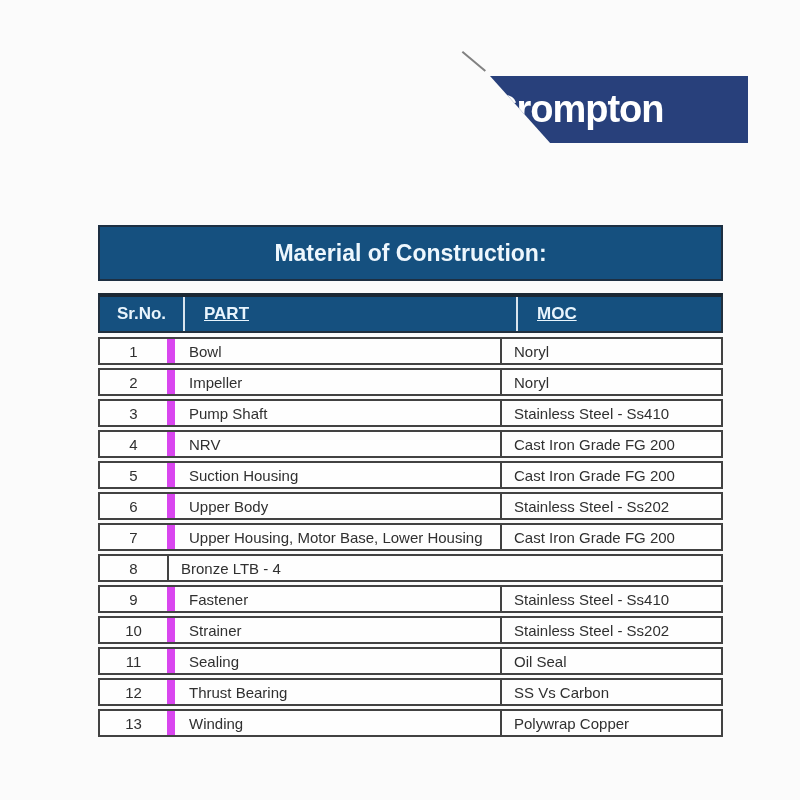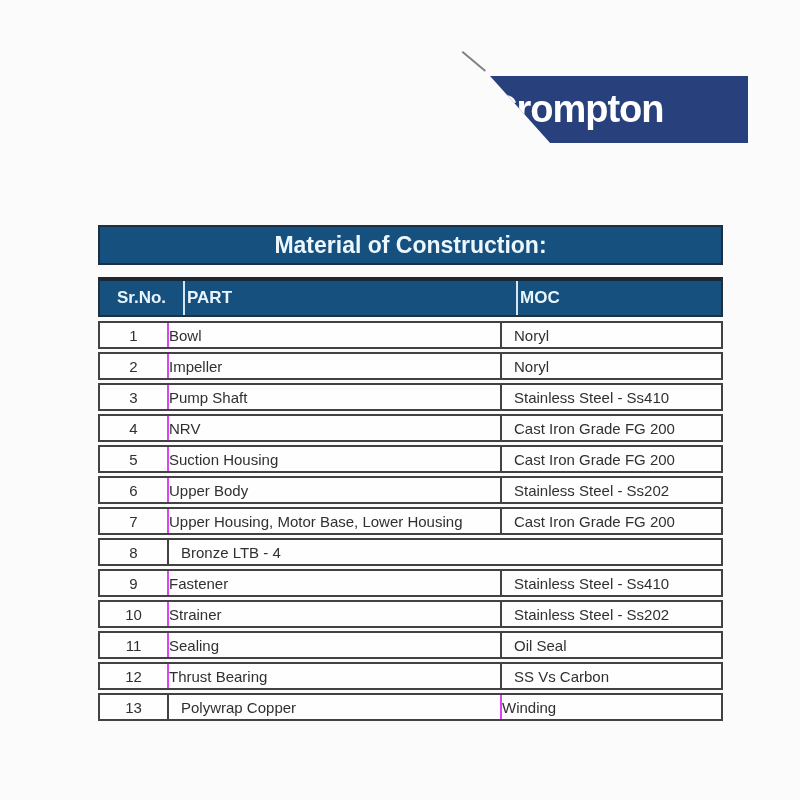--- a/index.html
+++ b/index.html
@@ -23,56 +23,56 @@
   }
   .logo .brand{
     color:#ffffff;font-size:38px;font-weight:bold;letter-spacing:-1px;
     padding-right:14px;line-height:67px;
   }
 
   
   .content{position:absolute;left:98px;top:225px;width:625px;}
 
   .title-bar{
-    height:40px;box-sizing:border-box;
+    height:56px;box-sizing:border-box;
     background:#15507f;border:2px solid #1d2f42;
     display:flex;align-items:center;justify-content:center;
     margin-bottom:12px;
   }
   .title-bar span{
     color:#eef7fd;font-size:23px;font-weight:bold;
   }
 
   .thead{
     height:40px;box-sizing:border-box;
     background:#15507f;
     border:2px solid #22303e;border-top:4px solid #1c2834;
     display:grid;grid-template-columns:67px 333px 1fr;
     margin-bottom:4px;
   }
   .thead .hcell{
     display:flex;align-items:center;
     color:#e9f5fd;font-size:17px;font-weight:bold;margin-left:16px;
   }
   .thead .hcell.c-sr{justify-content:center;}
-  .thead .hcell.c-part,.thead .hcell.c-moc{padding-left:2px;}
+  .thead .hcell.c-part,.thead .hcell.c-moc{padding-left:19px;text-decoration:underline;}
   .thead .hcell.c-part,.thead .hcell.c-moc{border-left:2px solid #d8e4ee;}
 
   .tbody{display:flex;flex-direction:column;gap:3px;}
   .trow{
     height:28px;box-sizing:border-box;
     background:#fefefe;border:2px solid #424242;
     display:grid;grid-template-columns:67px 333px 1fr;
   }
   .trow .cell{
     display:flex;align-items:center;
     color:#303030;font-size:15px;white-space:nowrap;overflow:hidden;
   }
   .trow .cell.c-sr{justify-content:center;}
-  .trow .cell.c-part{border-left:2px solid #d946ef;}
+  .trow .cell.c-part{padding-left:14px;border-left:8px solid #d946ef;}
   .trow .cell.c-moc{padding-left:12px;border-left:2px solid #424242;}
 </style>
 </head>
 <body>
 
 <div class="logo-line"></div>
 
 <div class="logo">
   <span class="brand">Crompton</span>
 </div>
@@ -157,19 +157,19 @@
       </div>
 
       <div class="trow">
         <div class="cell c-sr">12</div>
         <div class="cell c-part">Thrust Bearing</div>
         <div class="cell c-moc">SS Vs Carbon</div>
       </div>
 
       <div class="trow">
         <div class="cell c-sr">13</div>
+        <div class="cell c-part">Winding</div>
         <div class="cell c-moc">Polywrap Copper</div>
-        <div class="cell c-part">Winding</div>
       </div>
 
   </div>
 
 </div>
 
 </body></html>

